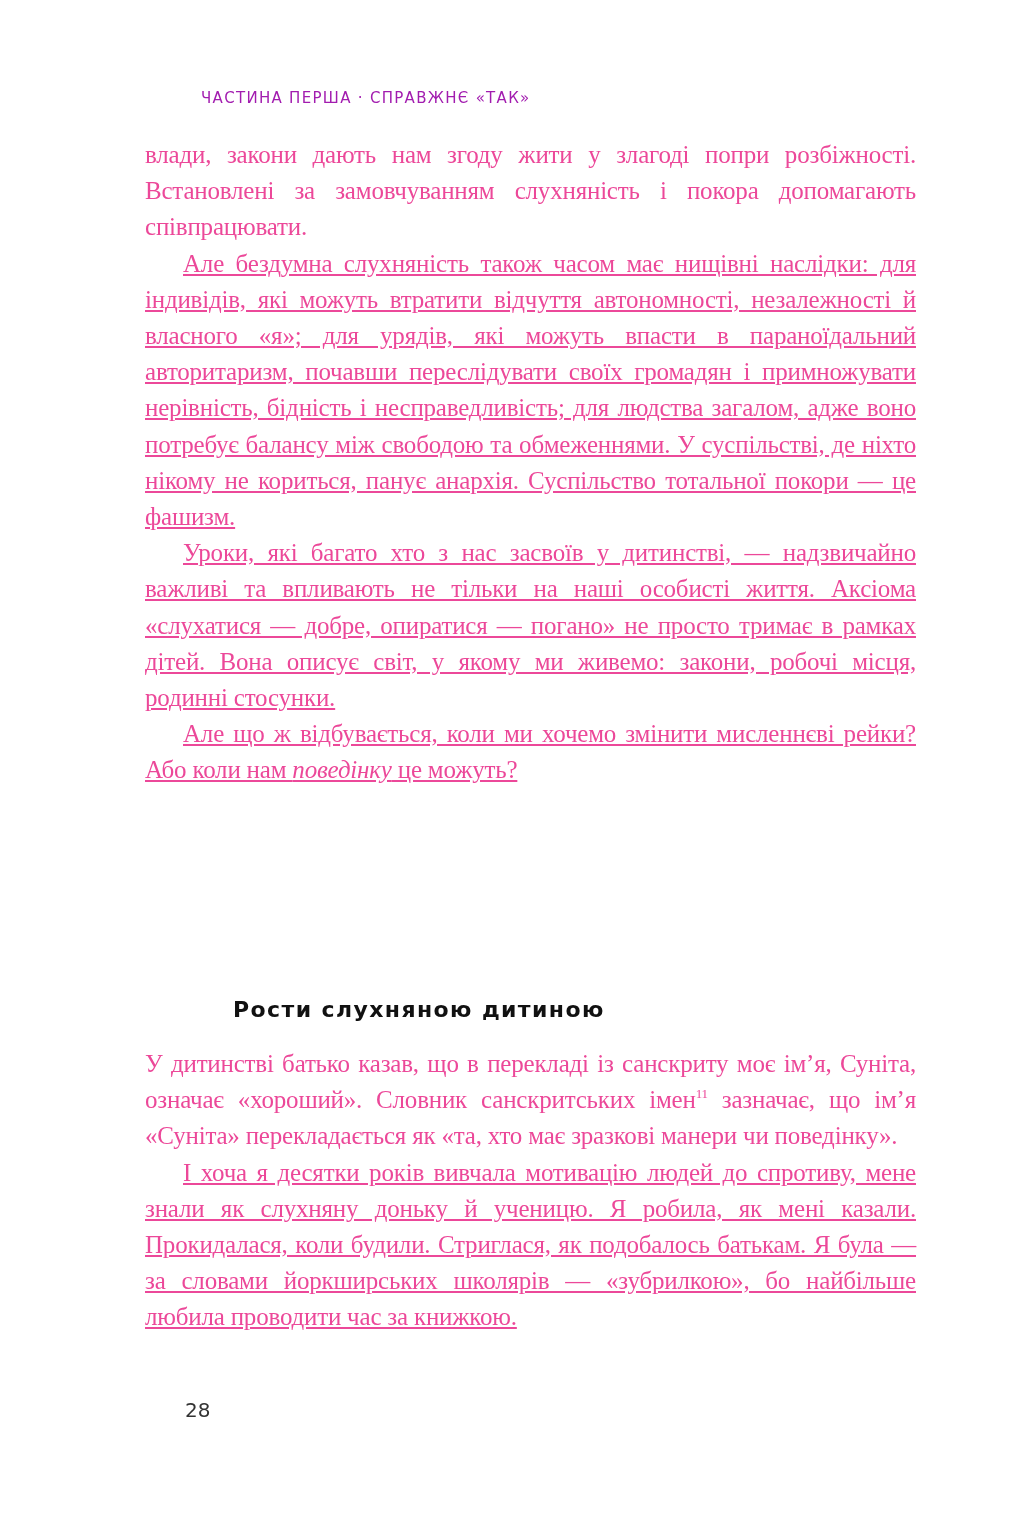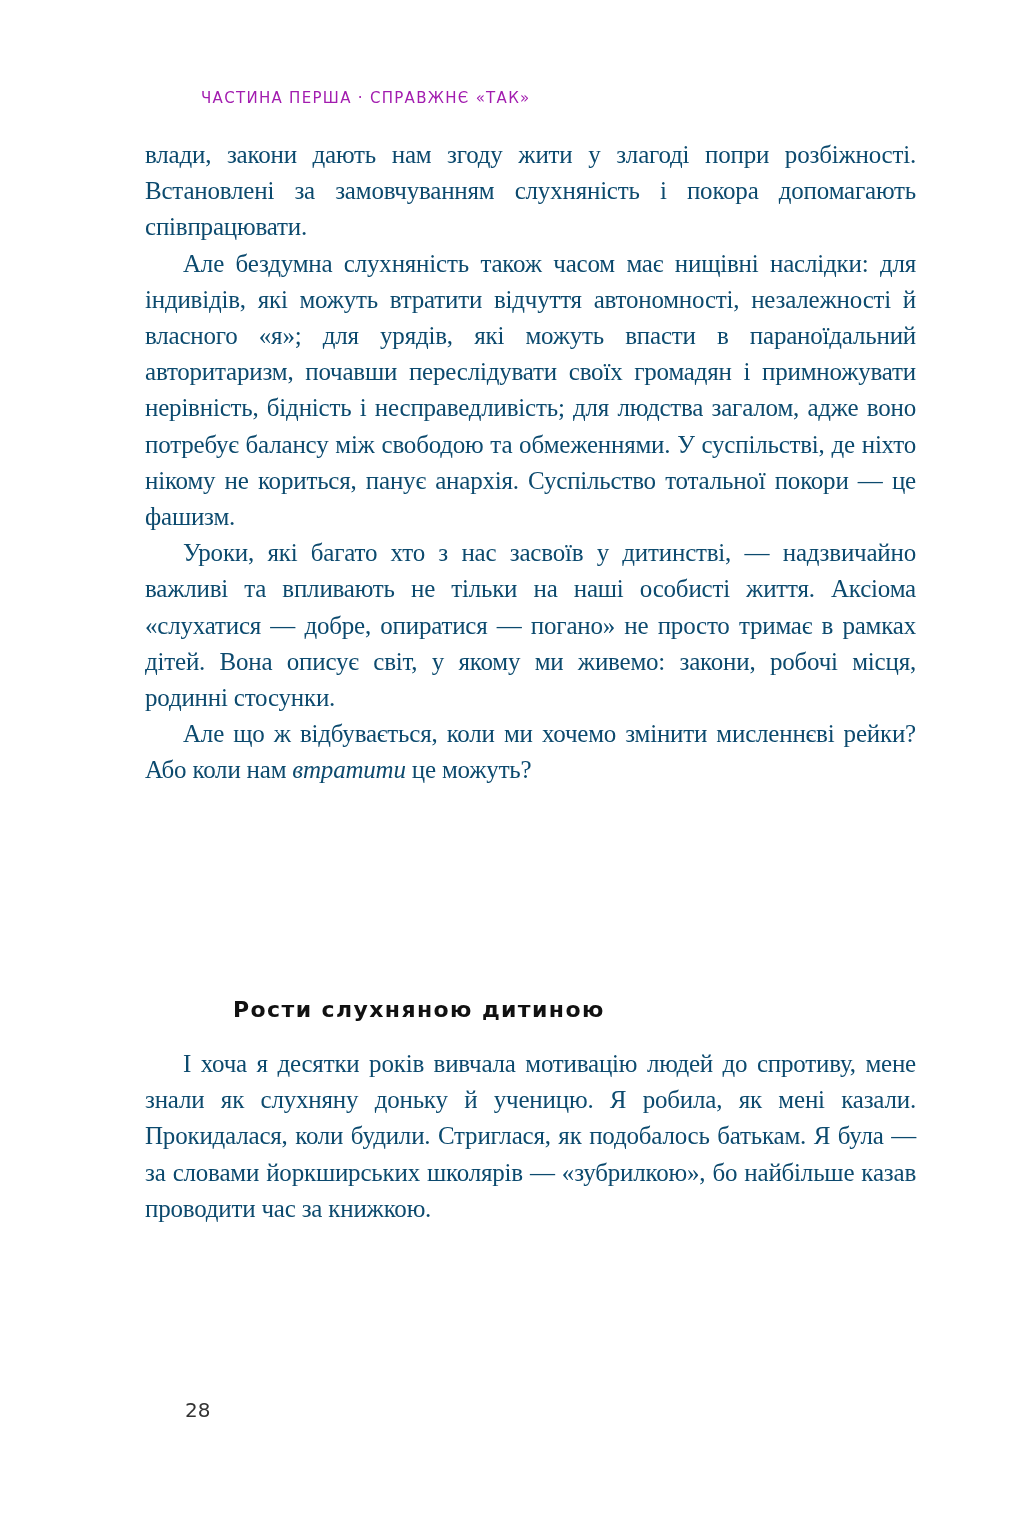--- a/index.html
+++ b/index.html
@@ -6,24 +6,24 @@
     body { width: 1024px; height: 1537px; position: relative; overflow: hidden; }
     .page { position: absolute; left: 145px; top: 0; width: 771px; color: #1e1e1e; }
     .running-head {
       position: absolute; left: 56px; top: 89px;
       font-family: "DejaVu Sans", sans-serif; font-size: 15px; letter-spacing: 1.3px;
       color: #a21caf; text-transform: uppercase; white-space: nowrap;
     }
     .body-block {
       position: absolute; left: 0; width: 771px;
       font-family: "Liberation Serif", serif; font-size: 25px; line-height: 36.2px;
-      text-align: justify; color: #0c4a6e; letter-spacing: -0.2px;
+      text-align: justify; color: #ec4899; letter-spacing: -0.2px;
     }
     .body-block p { margin: 0; text-indent: 0; }
-    .body-block p.indent { text-indent: 38px; }
+    .body-block p.indent { text-indent: 38px; text-decoration: underline; }
     .section-heading {
       position: absolute; left: 40px; top: 997px;
       font-family: "DejaVu Sans", sans-serif; font-weight: bold; font-size: 22px;
       letter-spacing: 1.4px; color: #111; white-space: nowrap; margin-left: 48px;
     }
     .page-number {
       position: absolute; left: 40px; top: 1398px;
       font-family: "DejaVu Sans", sans-serif; font-size: 20px; color: #333;
     }
     em { font-style: italic; }
@@ -32,23 +32,24 @@
 </head>
 <body>
 
 <div class="page">
   <div class="running-head">Частина перша · Справжнє «так»</div>
 
   <div class="body-block" style="top:137px;">
     <p>влади, закони дають нам згоду жити у злагоді попри розбіжності. Встановлені за замовчуванням слухняність і покора допомагають співпрацювати.</p>
     <p class="indent">Але бездумна слухняність також часом має нищівні наслідки: для індивідів, які можуть втратити відчуття автономності, незалежності й власного «я»; для урядів, які можуть впасти в параноїдальний авторитаризм, почавши переслідувати своїх громадян і примножувати нерівність, бідність і несправедливість; для людства загалом, адже воно потребує балансу між свободою та обмеженнями. У суспільстві, де ніхто нікому не кориться, панує анархія. Суспільство тотальної покори — це фашизм.</p>
     <p class="indent">Уроки, які багато хто з нас засвоїв у дитинстві, — надзвичайно важливі та впливають не тільки на наші особисті життя. Аксіома «слухатися — добре, опиратися — погано» не просто тримає в рамках дітей. Вона описує світ, у якому ми живемо: закони, робочі місця, родинні стосунки.</p>
-    <p class="indent"><span>Але що ж відбувається, коли ми хочемо змінити мисленнєві рейки? Або коли нам </span><em>втратити</em><span> це можуть?</span></p>
+    <p class="indent"><span>Але що ж відбувається, коли ми хочемо змінити мисленнєві рейки? Або коли нам </span><em>поведінку</em><span> це можуть?</span></p>
   </div>
 
   <div class="section-heading">Рости слухняною дитиною</div>
 
   <div class="body-block" style="top:1046px;">
-    <p class="indent">І хоча я десятки років вивчала мотивацію людей до спротиву, мене знали як слухняну доньку й ученицю. Я робила, як мені казали. Прокидалася, коли будили. Стриглася, як подобалось батькам. Я була — за словами йоркширських школярів — «зубрилкою», бо найбільше казав проводити час за книжкою.</p>
+    <p><span>У дитинстві батько казав, що в перекладі із санскриту моє ім’я, Суніта, означає «хороший». Словник санскритських імен</span><sup>11</sup><span> зазначає, що ім’я «Суніта» перекладається як «та, хто має зразкові манери чи поведінку».</span></p>
+    <p class="indent">І хоча я десятки років вивчала мотивацію людей до спротиву, мене знали як слухняну доньку й ученицю. Я робила, як мені казали. Прокидалася, коли будили. Стриглася, як подобалось батькам. Я була — за словами йоркширських школярів — «зубрилкою», бо найбільше любила проводити час за книжкою.</p>
   </div>
 
   <div class="page-number">28</div>
 </div>
 
 </body></html>

